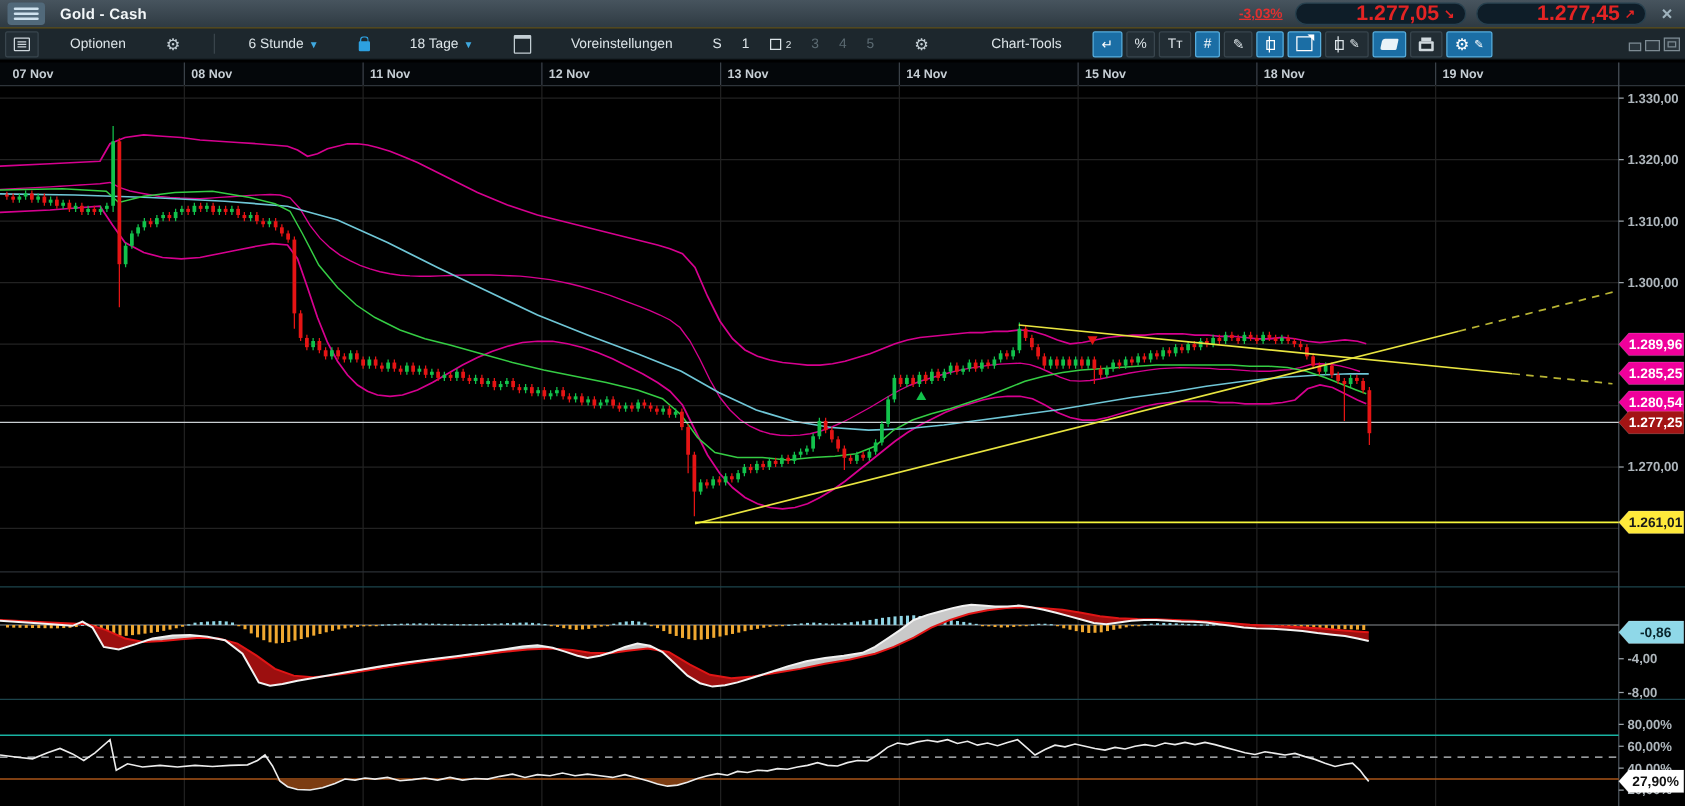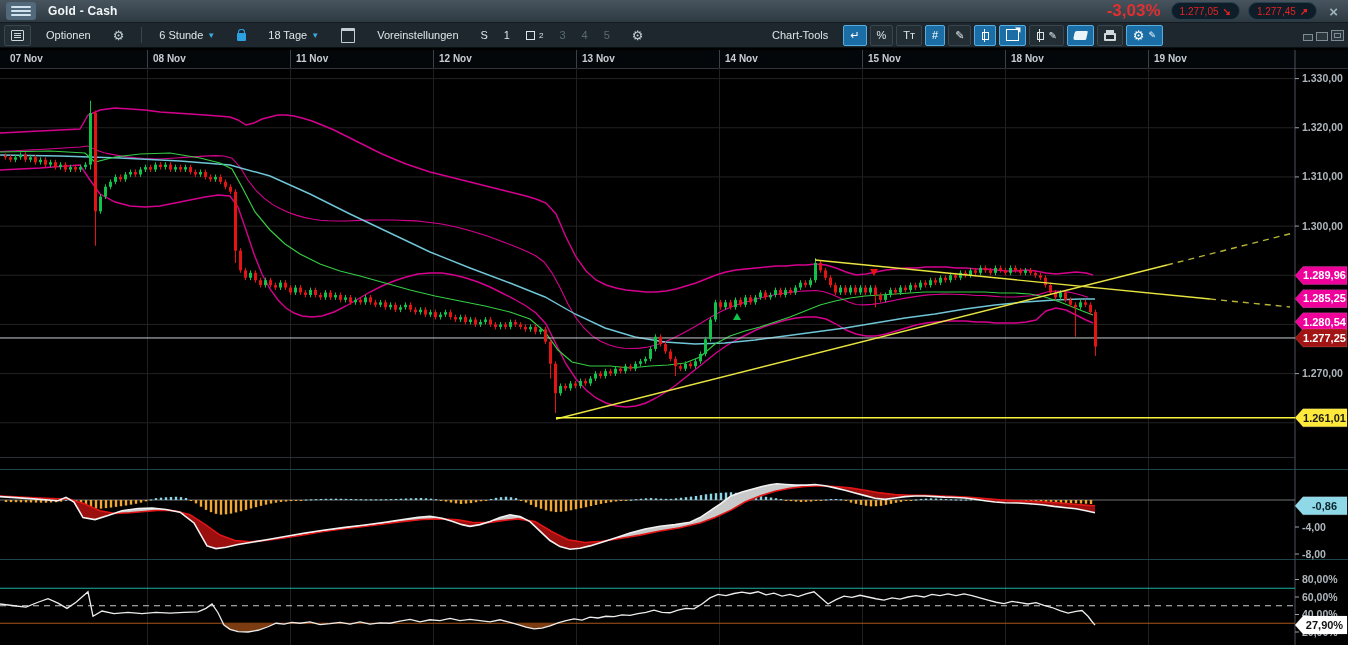--- a/index.html
+++ b/index.html
@@ -3,27 +3,27 @@
 <meta charset="utf-8">
 <style>
   html,body{margin:0;padding:0;background:#000;}
   .app{width:1348px;height:645px;position:relative;font-family:"Liberation Sans",sans-serif;overflow:hidden;background:#eab308;}
   
   .titlebar{height:22px;background:linear-gradient(#47545e,#2e3a42);display:flex;align-items:center;gap:8px;padding:0 6px;border-bottom:1px solid #141b20;}
   .hamburger{width:30px;height:18px;border-radius:3px;background:#51697a;display:flex;flex-direction:column;justify-content:center;gap:2px;padding:0 5px;box-sizing:border-box;cursor:pointer;}
   .hamburger span{display:block;height:2px;background:#cfe2ee;border-radius:1px;}
   .tb-title{color:#f2f6f8;font-size:12px;font-weight:bold;margin-left:4px;letter-spacing:.2px;}
   .tb-spacer{flex:1;}
-  .tb-pct{color:#e03030;font-size:17px;font-weight:bold;margin-right:2px;}
+  .tb-pct{color:#e03030;font-size:11px;font-weight:bold;margin-right:2px;text-decoration:underline;}
   .pill{display:flex;align-items:center;gap:4px;background:#0e1d28;border:1px solid #27404e;border-radius:9px;height:16px;padding:0 8px;cursor:pointer;}
-  .pill .pv{color:#e32424;font-size:10px;font-weight:normal;}
+  .pill .pv{color:#e32424;font-size:17px;font-weight:bold;margin-left:40px;}
   .pill .pa{color:#e32424;font-size:10px;font-weight:bold;}
   .tb-close{color:#9fb3bd;font-size:15px;font-weight:bold;margin:0 4px;cursor:pointer;line-height:1;}
   
-  .toolbar{height:24px;background:#1d272d;display:flex;align-items:center;gap:8px;padding:0 4px;border-bottom:1px solid #0a0f12;}
+  .toolbar{height:24px;background:#1d272d;display:flex;align-items:center;gap:18px;padding:0 4px;border-bottom:1px solid #0a0f12;}
   .tbtn{display:flex;align-items:center;gap:4px;height:19px;padding:0 6px;border:1px solid transparent;border-radius:2px;color:#dde5e9;font-size:11px;cursor:pointer;white-space:nowrap;}
   .tbtn.boxed{border-color:#39464e;background:#222d34;}
   .tbtn.active{background:#1b6ea5;border-color:#57aede;color:#fff;}
   .tbtn.dim{color:#5c6b73;}
   .tsep{width:1px;height:16px;background:#39444b;margin:0 2px;}
   .caret{color:#3fa9e0;font-size:8px;}
   .gear{color:#c3ced4;font-size:13px;line-height:1;}
   .i-list{width:13px;height:11px;border:1px solid #cfd8dd;border-radius:1px;display:flex;flex-direction:column;justify-content:space-evenly;padding:1px 2px;box-sizing:border-box;}
   .i-list span{height:1px;background:#cfd8dd;}
   .i-lock{width:9px;height:8px;background:#2da0e0;border-radius:1px;position:relative;margin-top:4px;}

